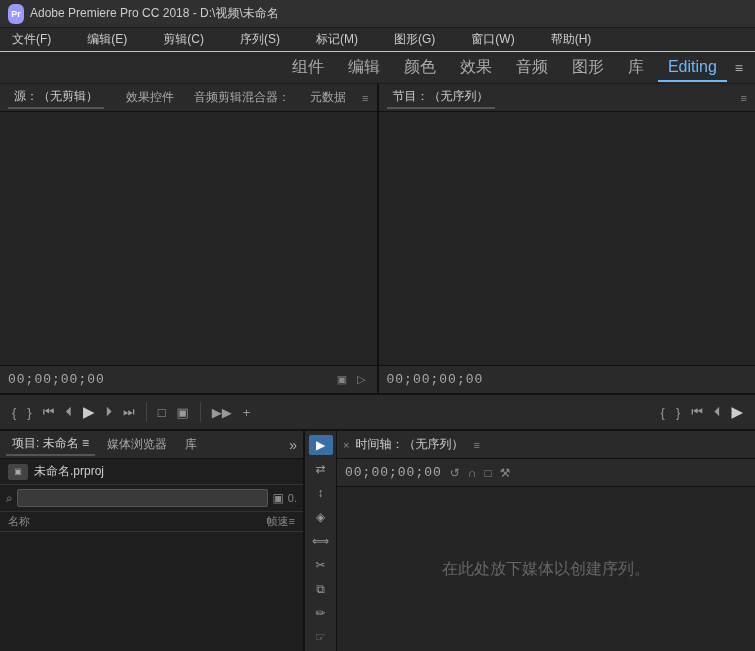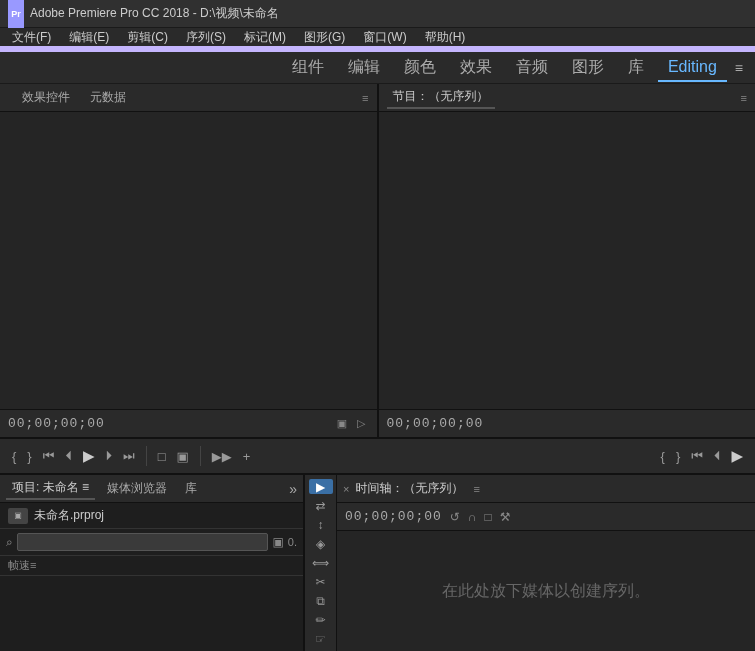--- a/index.html
+++ b/index.html
@@ -18,45 +18,45 @@
     #title-bar {
       background: #303030;
       height: 28px;
       display: flex;
       align-items: center;
       padding: 0 8px;
       border-bottom: 1px solid #1a1a1a;
     }
     #title-bar .app-icon {
       width: 16px;
-      height: 28px;
+      height: 20px;
       margin-right: 6px;
       background: #9999ff;
       display: flex;
       align-items: center;
       justify-content: center;
       font-size: 9px;
       font-weight: bold;
       color: white;
-      border-radius: 0;
+      border-radius: 6px;
     }
     #title-bar .title-text {
       color: #ccc;
       font-size: 12px;
     }
 
     
     #menu-bar {
       background: #2a2a2a;
       height: 24px;
       display: flex;
       align-items: center;
       padding: 0 4px;
-      border-bottom: 6px solid #c4b5fd;
-      gap: 2px;
+      border-bottom: 1px solid #c4b5fd;
+      gap: 20px;
     }
     .menu-item {
       padding: 2px 8px;
       color: #ccc;
       font-size: 12px;
       cursor: pointer;
     }
 
     
     #workspace-bar {
@@ -199,21 +199,21 @@
       font-size: 13px;
       cursor: pointer;
       padding: 3px 4px;
       border-radius: 2px;
     }
     .tc-btn.play { color: #ccc; font-size: 15px; }
 
     
     #bottom-row {
       display: flex;
-      height: 176px;
+      height: 220px;
     }
 
     
     #project-panel {
       width: 305px;
       display: flex;
       flex-direction: column;
       border-right: 2px solid #111;
       background: #1e1e1e;
     }
@@ -414,22 +414,24 @@
   <span class="workspace-tab active" style="color:#68b8ff; font-weight:500;">Editing</span>
   <span class="workspace-menu-btn">≡</span>
 </div>
 
 <div id="main-area">
 
   <div id="top-row">
 
     <div id="source-panel">
       <div class="panel-header">
+        <span class="panel-tab active-tab">源：（无剪辑）</span>
         <span class="panel-tab-sep"> </span>
         <span class="panel-tab">效果控件</span>
+        <span class="panel-tab">音频剪辑混合器：</span>
         <span class="panel-tab">元数据</span>
         <span class="panel-menu" style="margin-left:auto;">≡</span>
       </div>
       <div class="panel-content"></div>
       <div class="panel-footer">
         <span class="timecode">00;00;00;00</span>
         <div class="footer-controls">
           <span class="ctrl-btn">▣</span>
           <span class="ctrl-btn">▷</span>
         </div>
@@ -488,20 +490,21 @@
         </div>
         <span style="color:#ccc; font-size:12px;">未命名.prproj</span>
       </div>
       <div class="search-bar">
         <span class="search-icon-btn">⌕</span>
         <input type="text" class="search-input" placeholder="" style="">
         <span class="search-icon-btn">▣</span>
         <span style="color:#888; font-size:11px;">0.</span>
       </div>
       <div class="col-headers">
+        <span class="col-header flex1">名称</span>
         <span class="col-header">帧速≡</span>
       </div>
     </div>
 
     <div id="timeline-tools">
       <div class="tool-btn active-tool">▶</div>
       <div class="tool-btn">⇄</div>
       <div class="tool-btn">↕</div>
       <div class="tool-btn">◈</div>
       <div class="tool-btn">⟺</div>

